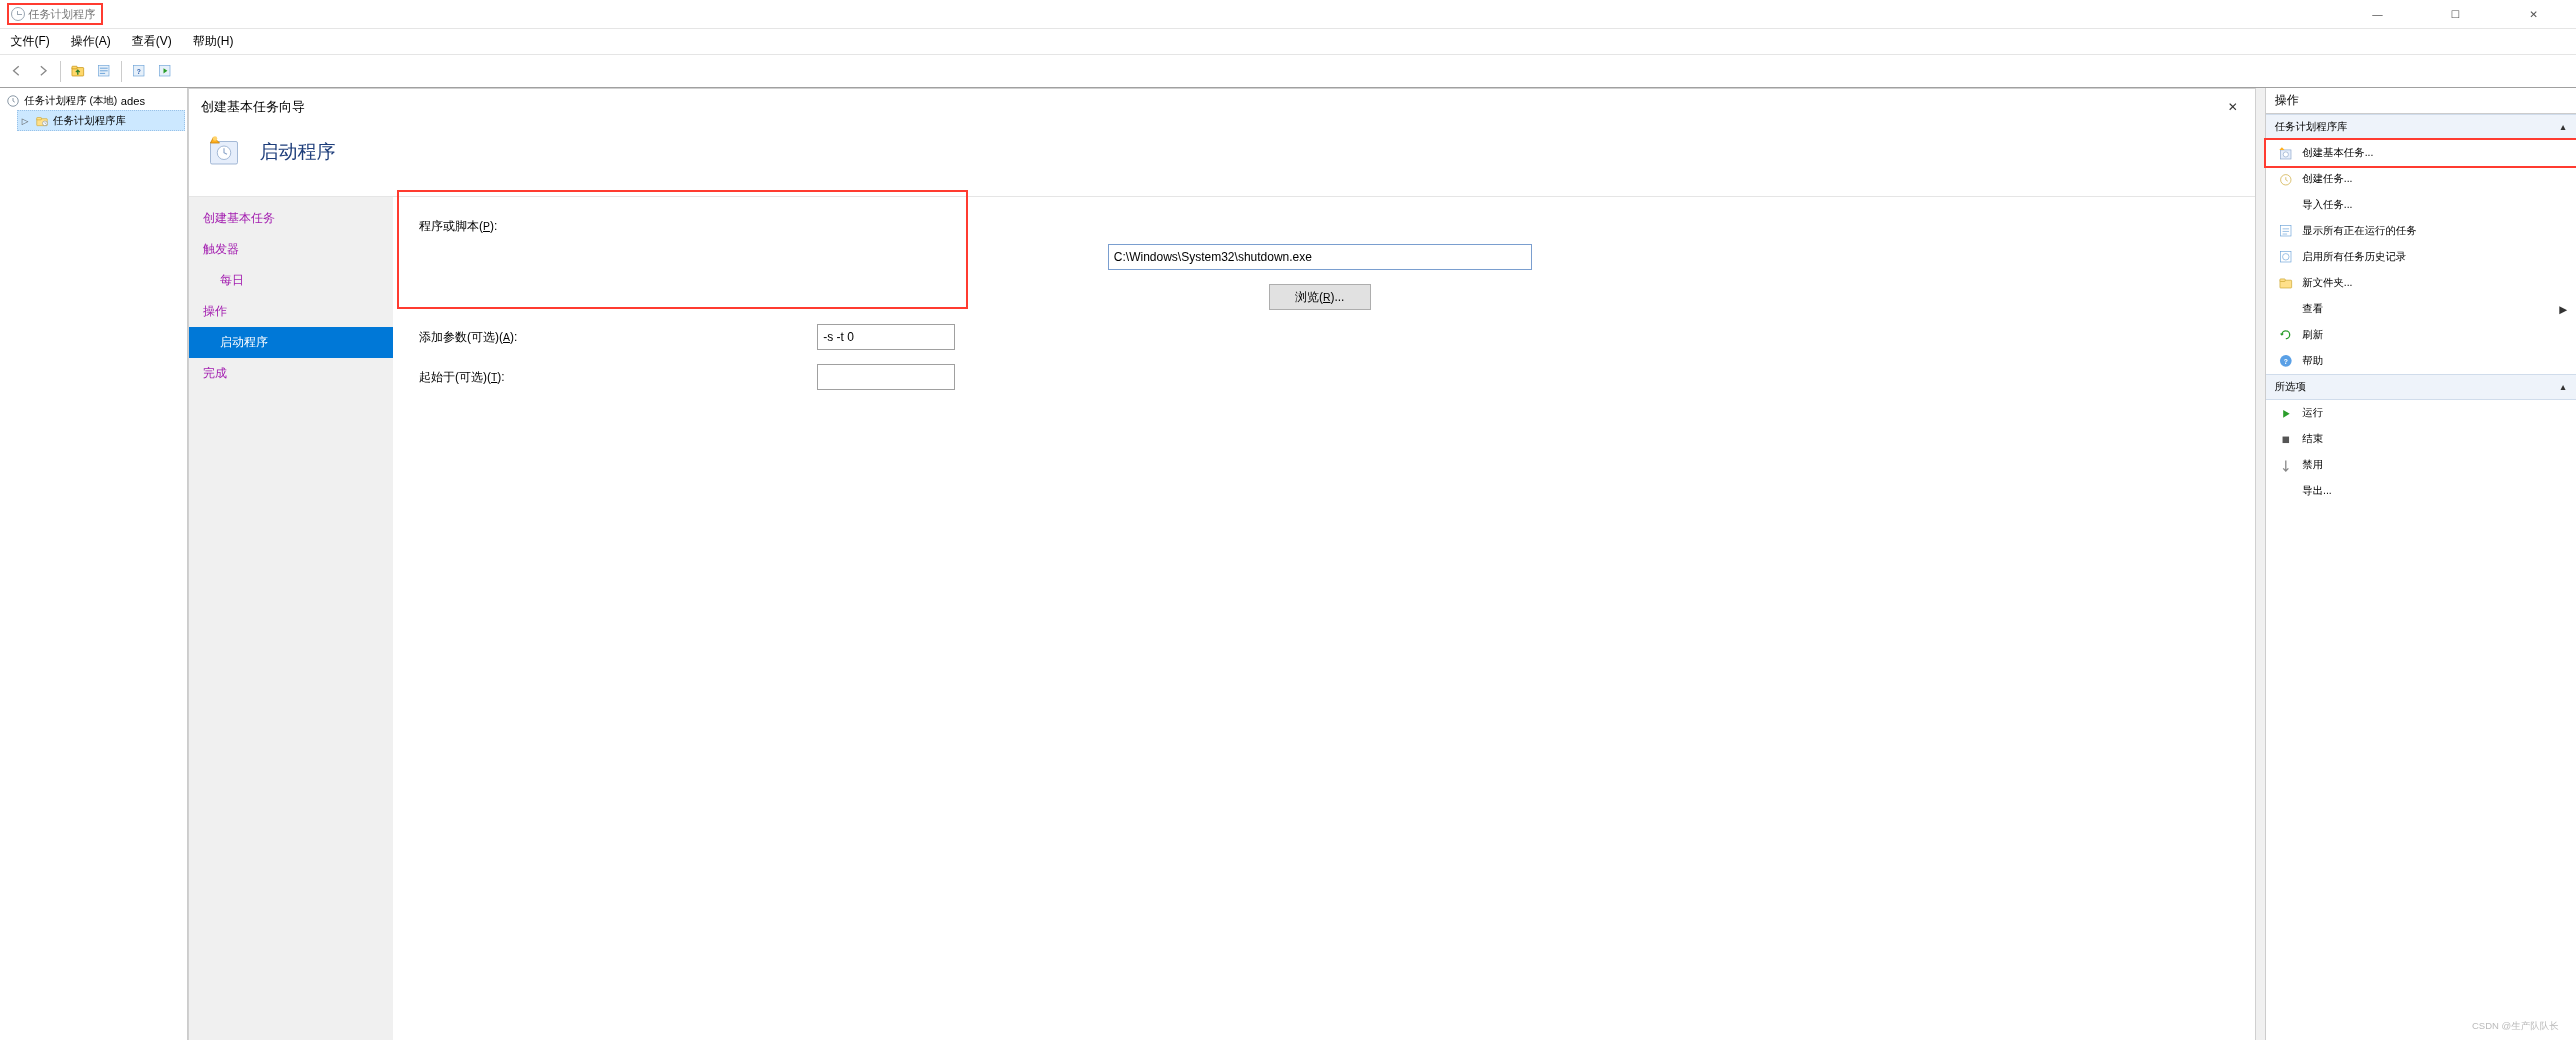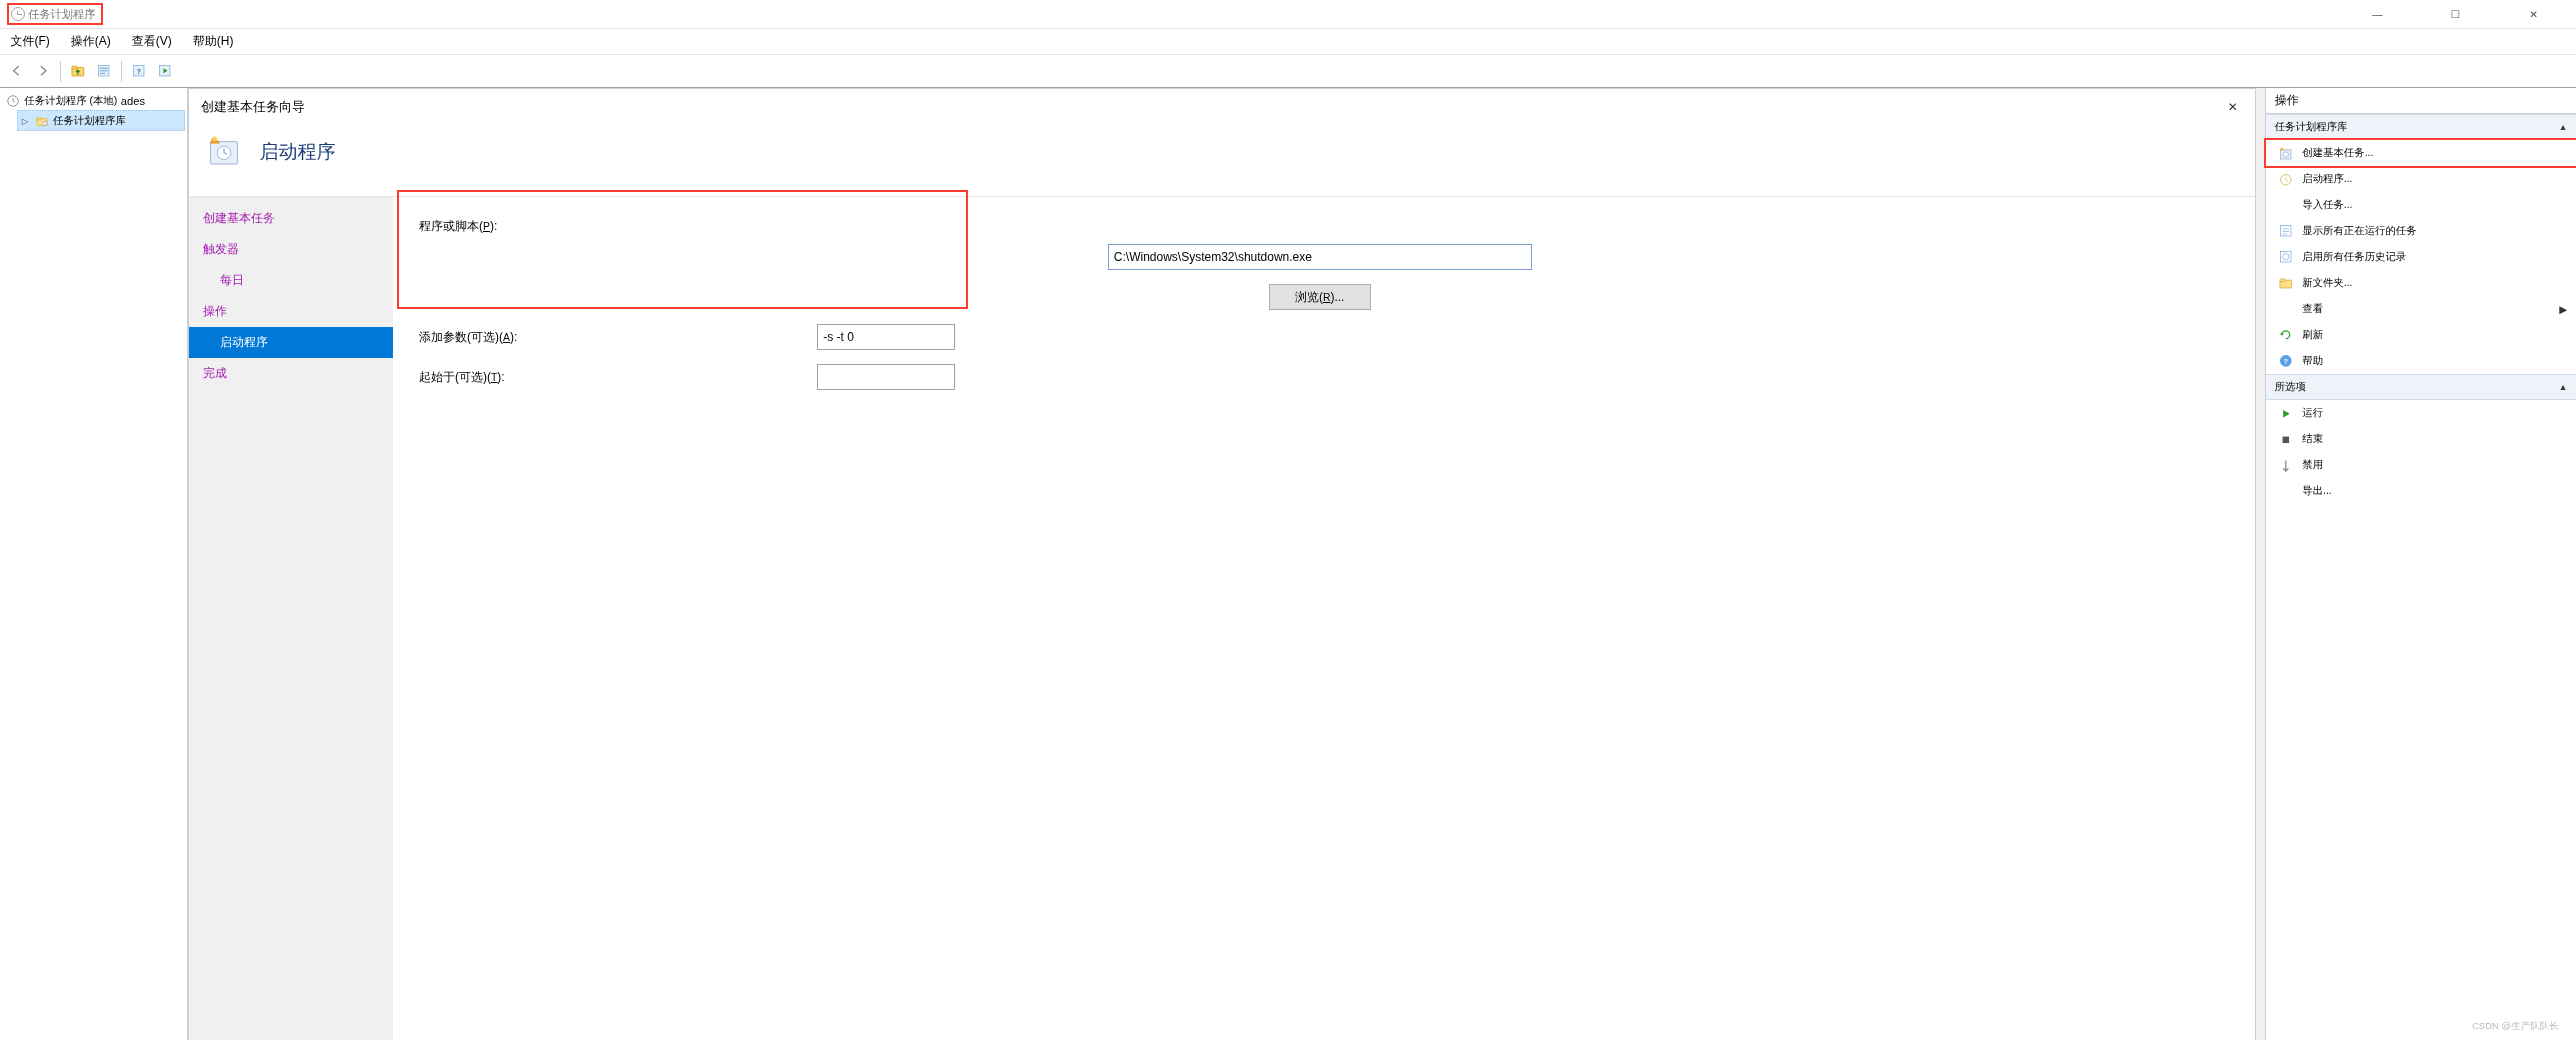--- a/index.html
+++ b/index.html
@@ -238,21 +238,21 @@
       </span>
       <span>创建基本任务...</span>
     </div>
     <div class="action-item">
       <span class="action-icon">
         <svg viewBox="0 0 24 24">
             <circle cx="12" cy="12" r="8" fill="#fff" stroke="#c9a22a"></circle>
             <path d="M12 8 V12 L15 14" stroke="#c9a22a" fill="none"></path>
           </svg>
       </span>
-      <span>启动程序...</span>
+      <span>创建任务...</span>
     </div>
     <div class="action-item">
       <span class="action-icon"></span>
       <span>导入任务...</span>
     </div>
     <div class="action-item">
       <span class="action-icon">
         <svg viewBox="0 0 24 24">
             <rect x="4" y="4" width="16" height="16" fill="#fff" stroke="#6aa2d8"></rect>
             <path d="M7 9 H17 M7 13 H17 M7 17 H14" stroke="#6aa2d8"></path>

